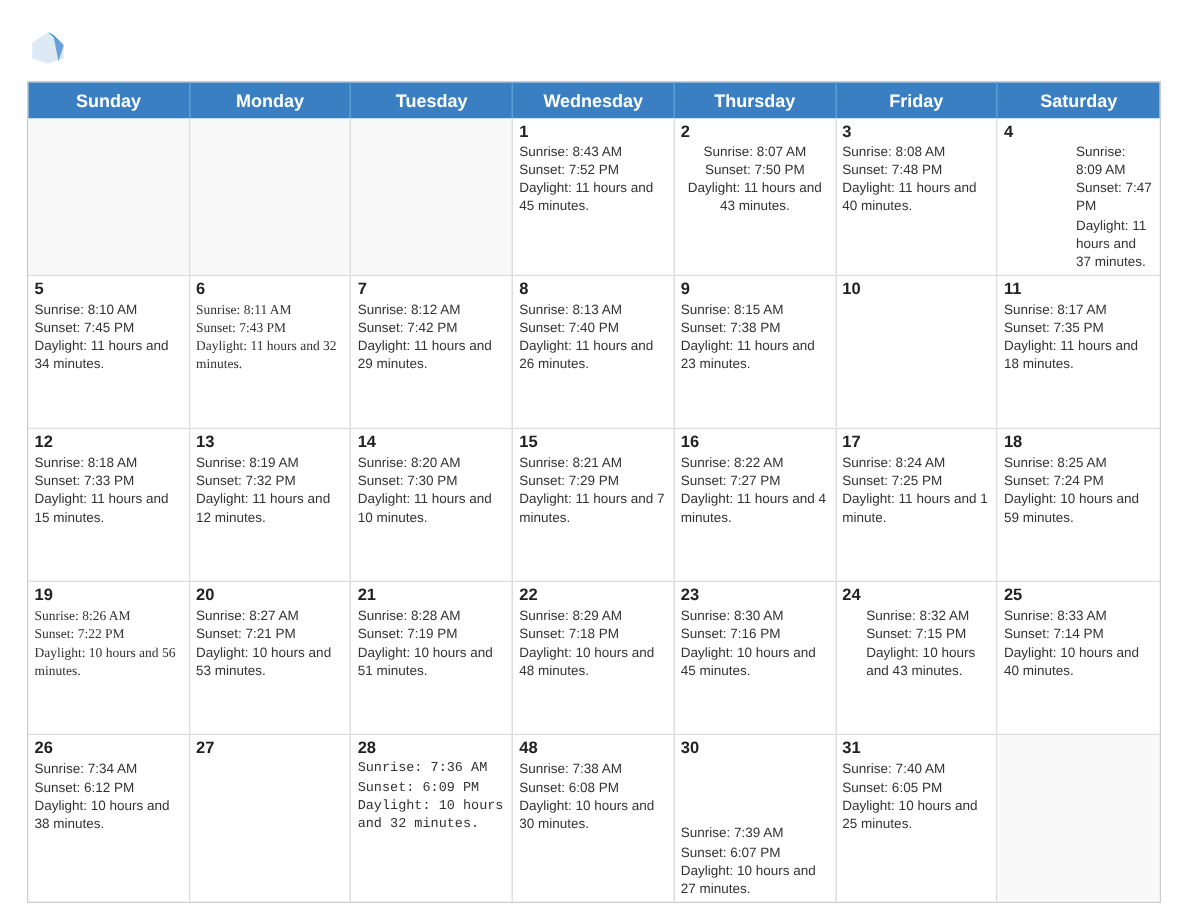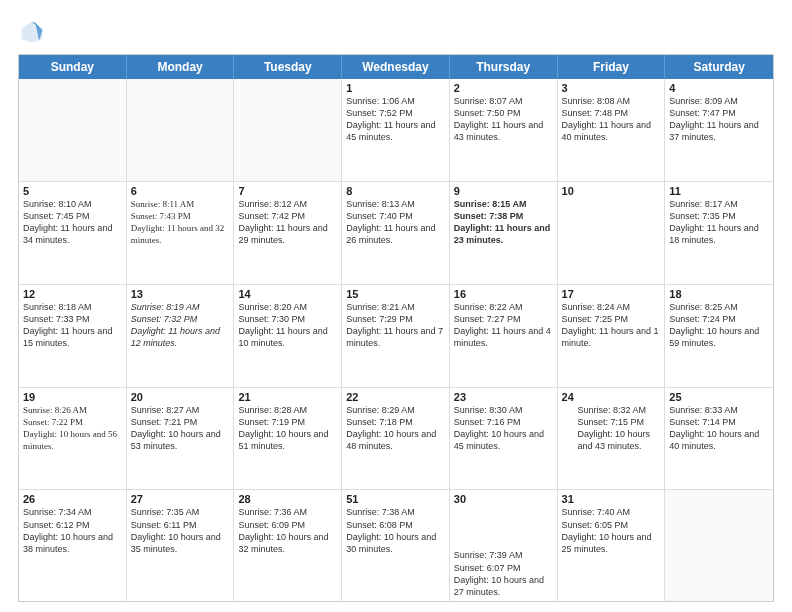--- a/index.html
+++ b/index.html
@@ -141,39 +141,39 @@
         <div class="cal-header-cell">Friday</div>
         <div class="cal-header-cell">Saturday</div>
       </div>
     <div class="cal-body">
     <div class="cal-row">
           <div class="cal-cell empty"></div>
           <div class="cal-cell empty"></div>
           <div class="cal-cell empty"></div>
           <div class="cal-cell">
             <span class="day-num">1</span>
-            <div class="cell-text" style="white-space: pre-line;">Sunrise: 1:06 AM
+            <div class="cell-text" style="white-space: pre-line;">Sunrise: 8:43 AM
 Sunset: 7:52 PM
 Daylight: 11 hours and 45 minutes.</div>
           </div>
           <div class="cal-cell">
             <span class="day-num">2</span>
-            <div class="cell-text" style="white-space: pre-line;">Sunrise: 8:07 AM
+            <div class="cell-text" style="white-space: pre-line; text-align: center;">Sunrise: 8:07 AM
 Sunset: 7:50 PM
 Daylight: 11 hours and 43 minutes.</div>
           </div>
           <div class="cal-cell">
             <span class="day-num">3</span>
             <div class="cell-text" style="white-space: pre-line;">Sunrise: 8:08 AM
 Sunset: 7:48 PM
 Daylight: 11 hours and 40 minutes.</div>
           </div>
           <div class="cal-cell">
             <span class="day-num">4</span>
-            <div class="cell-text" style="white-space: pre-line;">Sunrise: 8:09 AM
+            <div class="cell-text" style="white-space: pre-line; margin-left: 48px;">Sunrise: 8:09 AM
 Sunset: 7:47 PM
 Daylight: 11 hours and 37 minutes.</div>
           </div>
         </div>
         <div class="cal-row">
           <div class="cal-cell">
             <span class="day-num">5</span>
             <div class="cell-text" style="white-space: pre-line;">Sunrise: 8:10 AM
 Sunset: 7:45 PM
 Daylight: 11 hours and 34 minutes.</div>
@@ -191,21 +191,21 @@
 Daylight: 11 hours and 29 minutes.</div>
           </div>
           <div class="cal-cell">
             <span class="day-num">8</span>
             <div class="cell-text" style="white-space: pre-line;">Sunrise: 8:13 AM
 Sunset: 7:40 PM
 Daylight: 11 hours and 26 minutes.</div>
           </div>
           <div class="cal-cell">
             <span class="day-num">9</span>
-            <div class="cell-text" style="white-space: pre-line; font-weight: bold;">Sunrise: 8:15 AM
+            <div class="cell-text" style="white-space: pre-line;">Sunrise: 8:15 AM
 Sunset: 7:38 PM
 Daylight: 11 hours and 23 minutes.</div>
           </div>
           <div class="cal-cell">
             <span class="day-num">10</span>
           </div>
           <div class="cal-cell">
             <span class="day-num">11</span>
             <div class="cell-text" style="white-space: pre-line;">Sunrise: 8:17 AM
 Sunset: 7:35 PM
@@ -214,21 +214,21 @@
         </div>
         <div class="cal-row">
           <div class="cal-cell">
             <span class="day-num">12</span>
             <div class="cell-text" style="white-space: pre-line;">Sunrise: 8:18 AM
 Sunset: 7:33 PM
 Daylight: 11 hours and 15 minutes.</div>
           </div>
           <div class="cal-cell">
             <span class="day-num">13</span>
-            <div class="cell-text" style="white-space: pre-line; font-style: italic;">Sunrise: 8:19 AM
+            <div class="cell-text" style="white-space: pre-line;">Sunrise: 8:19 AM
 Sunset: 7:32 PM
 Daylight: 11 hours and 12 minutes.</div>
           </div>
           <div class="cal-cell">
             <span class="day-num">14</span>
             <div class="cell-text" style="white-space: pre-line;">Sunrise: 8:20 AM
 Sunset: 7:30 PM
 Daylight: 11 hours and 10 minutes.</div>
           </div>
           <div class="cal-cell">
@@ -302,32 +302,29 @@
         </div>
         <div class="cal-row">
           <div class="cal-cell">
             <span class="day-num">26</span>
             <div class="cell-text" style="white-space: pre-line;">Sunrise: 7:34 AM
 Sunset: 6:12 PM
 Daylight: 10 hours and 38 minutes.</div>
           </div>
           <div class="cal-cell">
             <span class="day-num">27</span>
-            <div class="cell-text" style="white-space: pre-line;">Sunrise: 7:35 AM
-Sunset: 6:11 PM
-Daylight: 10 hours and 35 minutes.</div>
           </div>
           <div class="cal-cell">
             <span class="day-num">28</span>
-            <div class="cell-text" style="white-space: pre-line;">Sunrise: 7:36 AM
+            <div class="cell-text" style="white-space: pre-line; font-family: Liberation Mono, monospace;">Sunrise: 7:36 AM
 Sunset: 6:09 PM
 Daylight: 10 hours and 32 minutes.</div>
           </div>
           <div class="cal-cell">
-            <span class="day-num">51</span>
+            <span class="day-num">48</span>
             <div class="cell-text" style="white-space: pre-line;">Sunrise: 7:38 AM
 Sunset: 6:08 PM
 Daylight: 10 hours and 30 minutes.</div>
           </div>
           <div class="cal-cell">
             <span class="day-num">30</span>
             <div class="cell-text" style="white-space: pre-line; margin-top: 44px;">Sunrise: 7:39 AM
 Sunset: 6:07 PM
 Daylight: 10 hours and 27 minutes.</div>
           </div>

